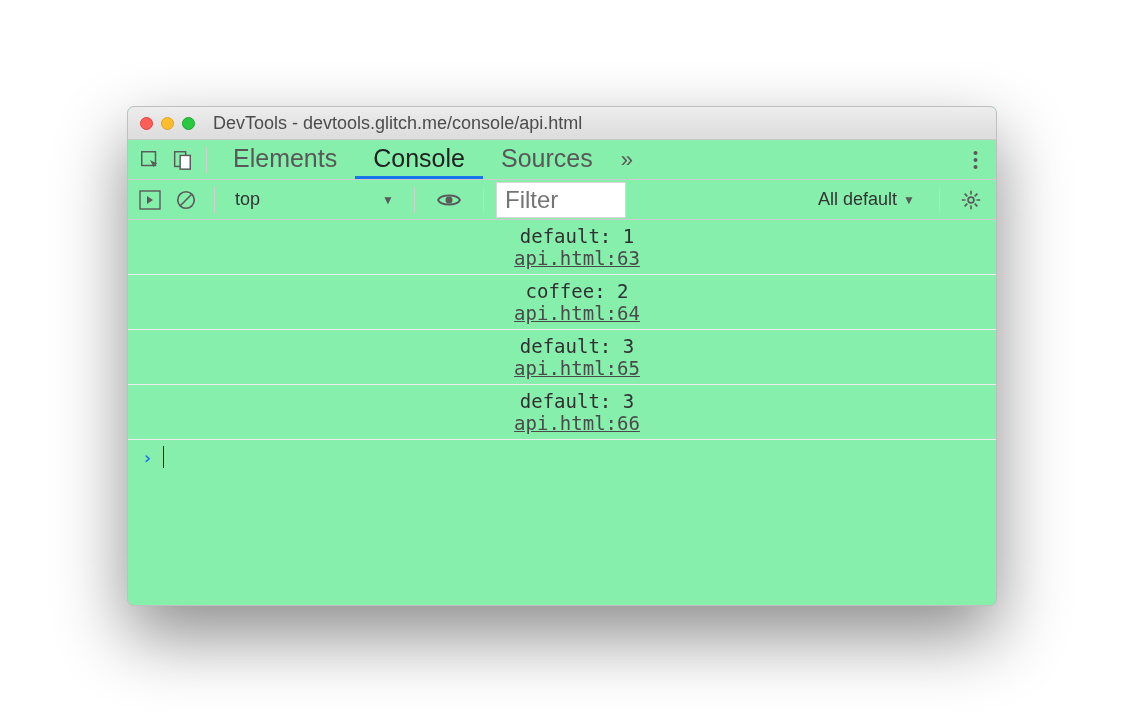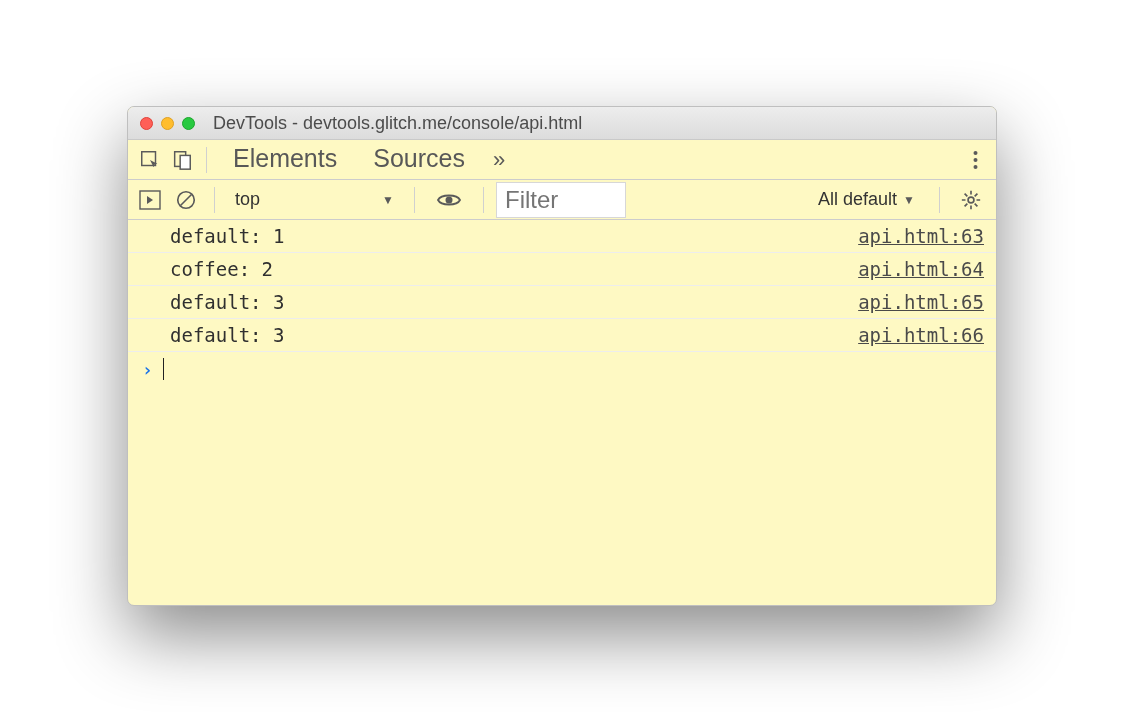--- a/index.html
+++ b/index.html
@@ -8,21 +8,21 @@
       background: #fff;
       display: flex;
       align-items: center;
       justify-content: center;
       width: 1124px;
       height: 712px;
     }
     .window {
       width: 870px;
       height: 500px;
-      background: #fef9c3;
+      background: #86efac;
       border: 1px solid #bfbfbf;
       border-radius: 7px;
       box-shadow: 0 30px 70px rgba(0,0,0,0.45);
       overflow: hidden;
       display: flex;
       flex-direction: column;
     }
     .titlebar {
       height: 33px;
       background: linear-gradient(#ededed, #dcdcdc);
@@ -153,20 +153,21 @@
       overflow: auto;
       font-family: Menlo, Consolas, monospace;
       font-size: 19px;
     }
     .row {
       display: flex;
       justify-content: space-between;
       align-items: center;
       border-bottom: 1px solid #ededed;
       padding: 5px 12px 5px 42px;
+      flex-direction: column;
     }
     .row .msg { color: #303030; }
     .row .src {
       color: #4a4a4a;
       text-decoration: underline;
       cursor: pointer;
     }
     .prompt-row {
       display: flex;
       align-items: center;
@@ -208,20 +209,21 @@
     </div>
     <div class="iconbtn">
       <svg width="22" height="22" viewBox="0 0 24 24">
           <rect x="4" y="3" width="12" height="16" fill="none" stroke="#5a5a5a" stroke-width="1.6"></rect>
           <rect x="10" y="7" width="11" height="15" fill="#fff" stroke="#5a5a5a" stroke-width="1.6"></rect>
         </svg>
     </div>
     <div class="divider"></div>
     <div class="tabs">
       <div class="tab">Elements</div>
+      <div class="tab active">Console</div>
       <div class="tab">Sources</div>
     </div>
     <div class="more-chevrons">»</div>
     <div class="spacer"></div>
     <div class="kebab">
       <svg width="5" height="20" viewBox="0 0 5 20">
           <circle cx="2.5" cy="3" r="2" fill="#5a5a5a"></circle>
           <circle cx="2.5" cy="10" r="2" fill="#5a5a5a"></circle>
           <circle cx="2.5" cy="17" r="2" fill="#5a5a5a"></circle>
         </svg>

